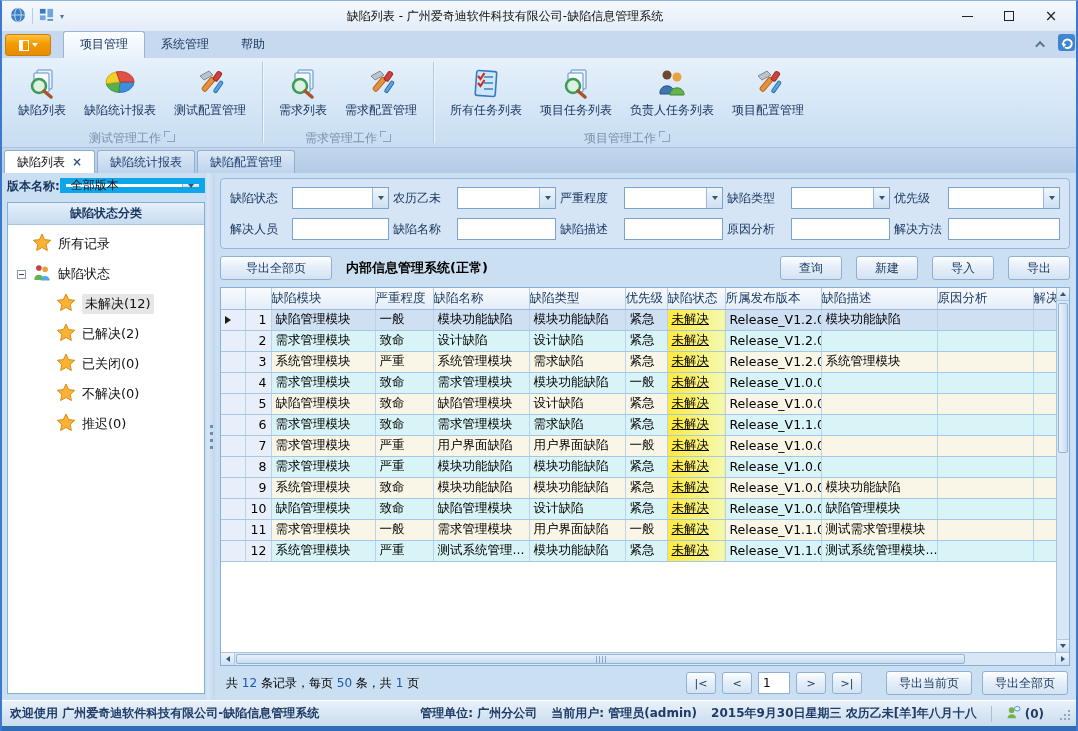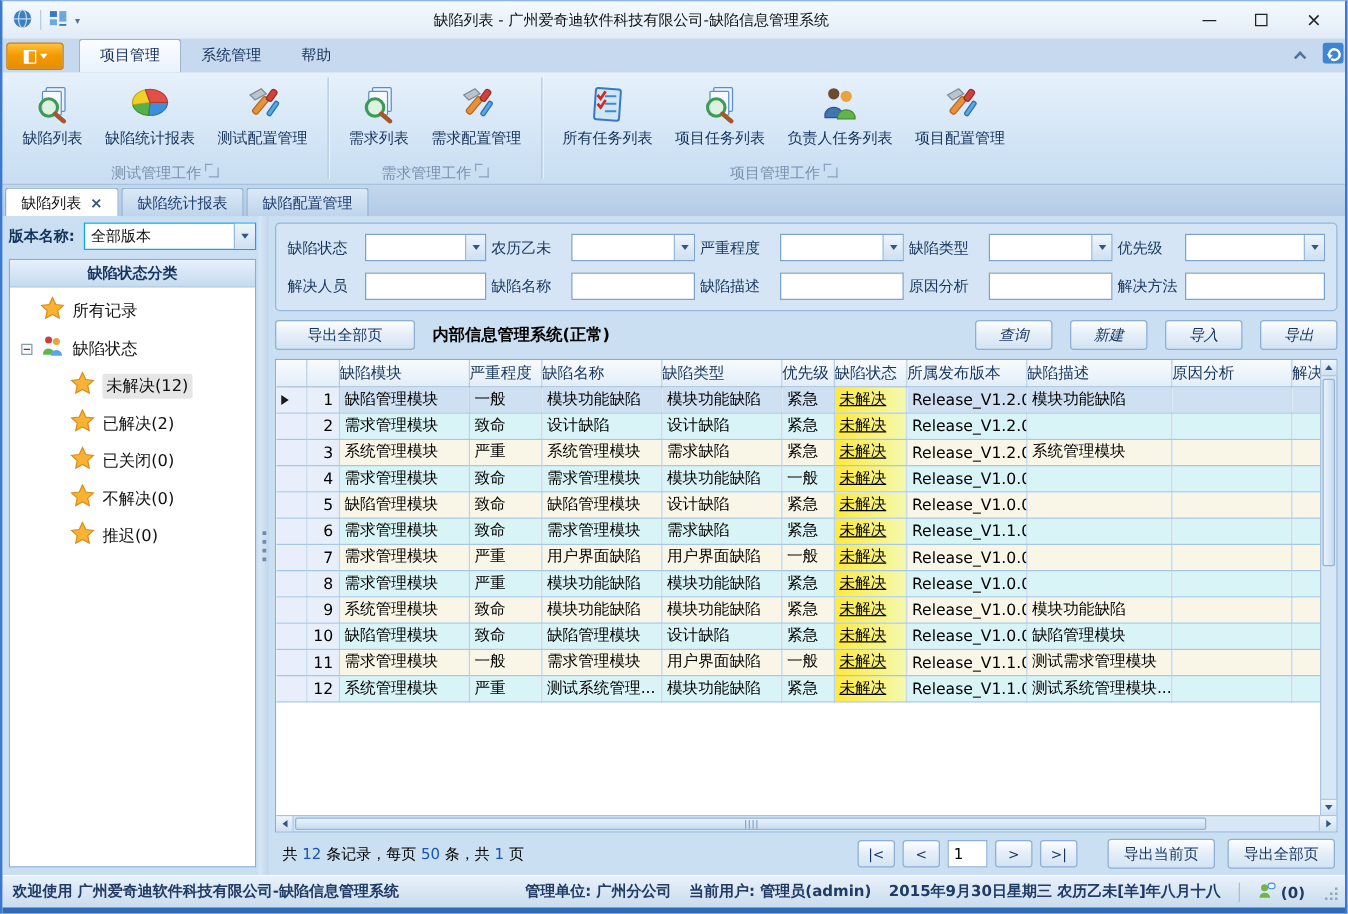--- a/index.html
+++ b/index.html
@@ -56,23 +56,23 @@
   .doc-tabs { height:25px; flex:0 0 25px; background:linear-gradient(#c3d7ec,#b2cbe6); display:flex; align-items:flex-end; padding-left:2px; gap:2px; }
   .dtab { height:23px; padding:0 12px; display:flex; align-items:center; gap:7px; border:1px solid #8fafd2; border-bottom:none;
     border-radius:3px 3px 0 0; background:linear-gradient(#dce9f6,#bed4ec); color:#1f3e6e; cursor:pointer; white-space:nowrap; }
   .dtab.active { background:#fff; color:#111; }
   .dtab .x { color:#35567e; font-size:12px; font-weight:bold; cursor:pointer; }
 
   
   .main { flex:1; display:flex; background:#cbdff2; min-height:0; }
 
   .sidebar { width:205px; flex:0 0 205px; display:flex; flex-direction:column; padding:5px 2px 6px 5px; min-height:0; }
-  .ver-row { display:flex; align-items:center; gap:7px;border-radius:7px; }
+  .ver-row { display:flex; align-items:flex-start; gap:0;border-radius:7px; }
   .ver-row .vlabel { font-weight:bold; white-space:nowrap; }
-  .combo { flex:1; height:22px; background:#fff; border:1px solid #0ea5e9; display:flex; align-items:center; cursor:pointer; }
+  .combo { flex:1; height:15px; background:#fff; border:6px solid #0ea5e9; display:flex; align-items:center; cursor:pointer; }
   .combo .ctext { flex:1; padding:0 5px; color:#111; overflow:hidden; white-space:nowrap; }
   .combo .cbtn { width:17px; align-self:stretch; border-left:1px solid #9ab8d8; background:linear-gradient(#eef5fc,#cfe0f2);
     display:flex; align-items:center; justify-content:center; }
   .tri-down { width:0; height:0; border-left:3px solid transparent; border-right:3px solid transparent; border-top:4px solid #34567e; }
 
   .tree-panel { flex:1; margin-top:7px; background:#fff; border:1px solid #86aed6; display:flex; flex-direction:column; min-height:0; }
   .tree-head { height:22px; flex:0 0 22px; background:linear-gradient(#e6f0fa,#c6dbf0); border-bottom:1px solid #a9c3de;
     text-align:center; line-height:21px; font-weight:bold; color:#16355e; }
   .tree { padding:4px 2px; overflow:hidden; }
   .titem { height:30px; display:flex; align-items:center; gap:6px; cursor:pointer; color:#111; font-size:13px; }
@@ -97,21 +97,21 @@
   .fcombo .sp { flex:1; }
   .fcombo .cbtn { width:16px; border-left:1px solid #9ab8d8; background:linear-gradient(#eef5fc,#cfe0f2); display:flex; align-items:center; justify-content:center; }
   .ftext { width:100%; height:22px; border:1px solid #7ca3cc; background:#fff; padding:0 4px; font:inherit; color:#111; }
 
   
   .action-row { margin-top:6px; height:26px; flex:0 0 26px; display:flex; align-items:center; }
   .btn { height:24px; border:1px solid #8fb0d4; border-radius:3px; background:linear-gradient(#fdfeff,#e6eff9 45%,#d3e3f3);
     color:#16355e; display:flex; align-items:center; justify-content:center; cursor:pointer; padding:0 10px; white-space:nowrap; }
   .modify-btn { width:112px; }
   .sys-label { margin-left:14px; flex:1; font-weight:bold; color:#000; font-size:13px; }
-  .action-row .right { display:flex; gap:14px;font-style:italic; }
+  .action-row .right { display:flex; gap:14px; }
   .action-row .right .btn { width:62px; }
 
   
   .grid-frame { margin-top:6px; flex:1; border:1px solid #86aed6; background:#fff; display:flex; flex-direction:column; min-height:0; }
   .grid-row { flex:1; display:flex; min-height:0; }
   .grid-scroll { flex:1; overflow:hidden; background:#fff; }
   table.grid { border-collapse:collapse; table-layout:fixed; width:842px; font-size:12.5px; }
   table.grid th { height:21px; background:linear-gradient(#f8fbfe,#e3edf8); color:#16355e; font-weight:normal; text-align:left;
     padding:0 0; border-right:1px solid #b3cbe3; border-bottom:1px solid #9cbcd9; white-space:nowrap; overflow:hidden; cursor:pointer; }
   table.grid td { height:21px; padding:0 4px; border-right:1px solid #b9d3ea; border-bottom:1px solid #a5c8e4;

